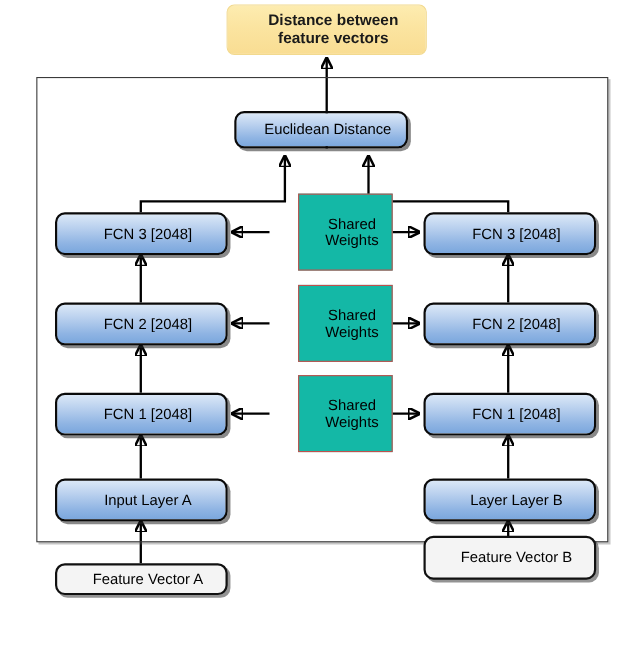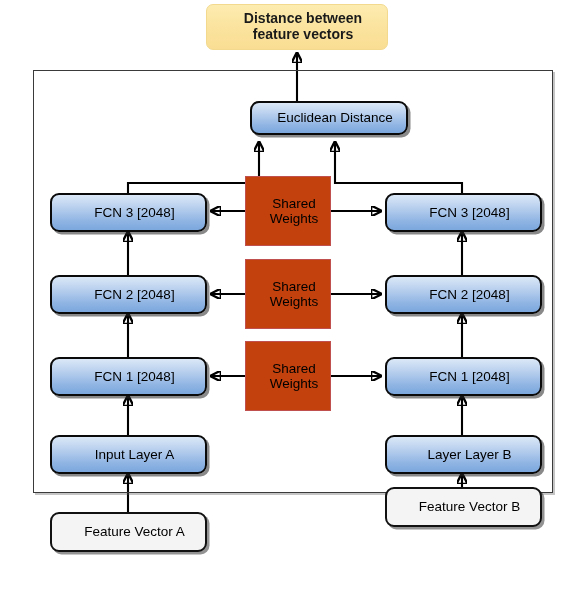--- a/index.html
+++ b/index.html
@@ -46,25 +46,26 @@
   .node.blue {
     background: linear-gradient(180deg, #dbe8f7 0%, #b9d0ee 35%, #8fb4e3 75%, #7ba7dd 100%);
     border: 2px solid #0a0a0a;
     border-radius: 9px;
     font-size: 13.5px;
     box-shadow: 2.5px 2.5px 0 rgba(40,40,40,0.55);
   }
 
   
   .node.pink {
-    background: #c2410c;
+    background: #14b8a6;
     border: 1.6px solid #c0504d;
     border-radius: 0;
     font-size: 13.5px;
     flex-direction: column;
+    margin-left: 26px;
   }
   .node.pink .ln { display: block; }
 
   
   .node.grey {
     background: #f4f4f4;
     border: 2px solid #111111;
     border-radius: 9px;
     font-size: 13.5px;
     box-shadow: 2.5px 2.5px 0 rgba(40,40,40,0.5);
@@ -141,27 +142,27 @@
 
     <line x1="245" y1="376" x2="211" y2="376" marker-end="url(#arrow)"></line>
     <line x1="331" y1="376" x2="381" y2="376" marker-end="url(#arrow)"></line>
   </svg>
 
   <div id="group-container"></div>
 
   <div class="node output" style="left:206px; top:4px; width:182px; height:46px;">Distance between
 feature vectors</div>
 
-  <div class="node blue" style="left:213px; top:101px; width:158px; height:34px;margin-left:37px;">Euclidean Distance</div>
+  <div class="node blue" style="left:213px; top:101px; width:158px; height:34px;">Euclidean Distance</div>
 
   <div class="node blue" style="left:50px; top:193px; width:157px; height:39px;">FCN 3 [2048]</div>
   <div class="node blue" style="left:50px; top:275px; width:157px; height:39px;">FCN 2 [2048]</div>
   <div class="node blue" style="left:50px; top:357px; width:157px; height:39px;">FCN 1 [2048]</div>
   <div class="node blue" style="left:50px; top:435px; width:157px; height:39px;text-align:center;">Input Layer A</div>
-  <div class="node grey" style="left:50px; top:512px; width:157px; height:40px;">Feature Vector A</div>
+  <div class="node grey" style="left:50px; top:512px; width:157px; height:29px;">Feature Vector A</div>
 
   <div class="node blue" style="left:385px; top:193px; width:157px; height:39px;">FCN 3 [2048]</div>
   <div class="node blue" style="left:385px; top:275px; width:157px; height:39px;">FCN 2 [2048]</div>
   <div class="node blue" style="left:385px; top:357px; width:157px; height:39px;">FCN 1 [2048]</div>
   <div class="node blue" style="left:385px; top:435px; width:157px; height:39px;">Layer Layer B</div>
   <div class="node grey" style="left:385px; top:487px; width:157px; height:40px;">Feature Vector B</div>
 
   <div class="node pink" style="left:245px; top:176px; width:86px; height:70px;">
     <span class="ln">Shared</span>
     <span class="ln">Weights</span>

